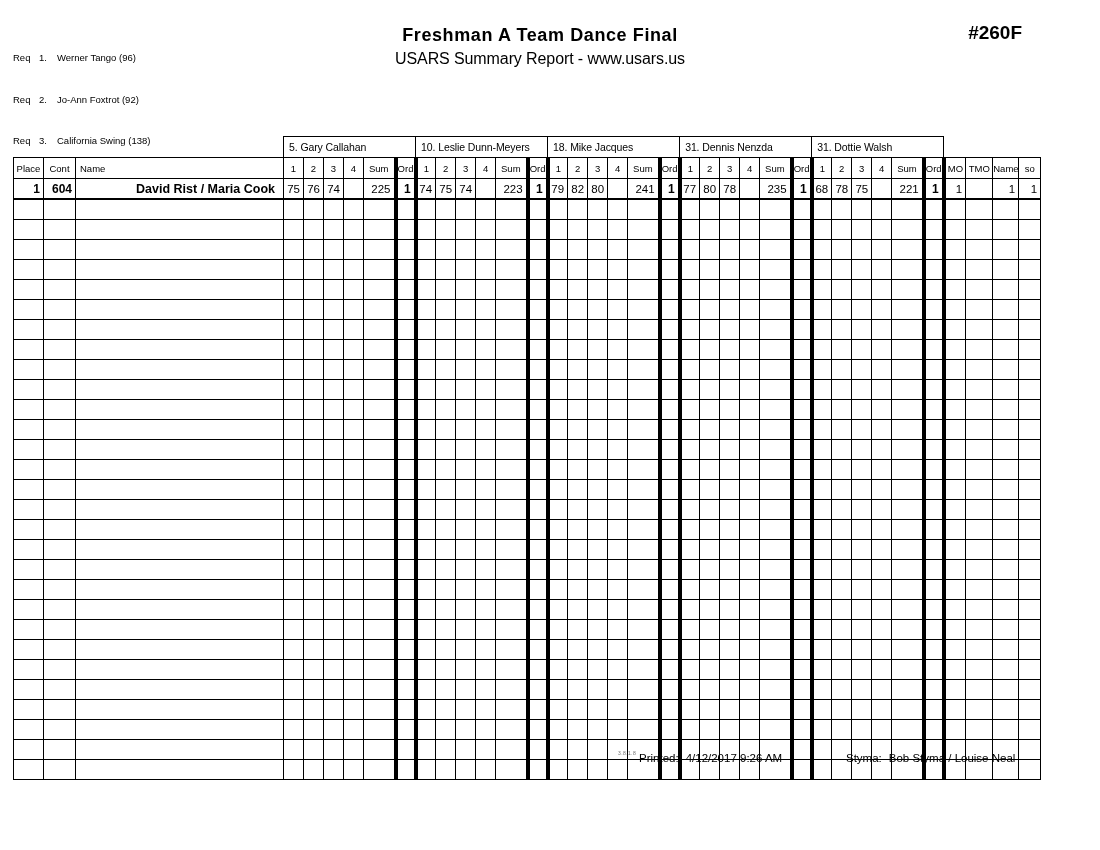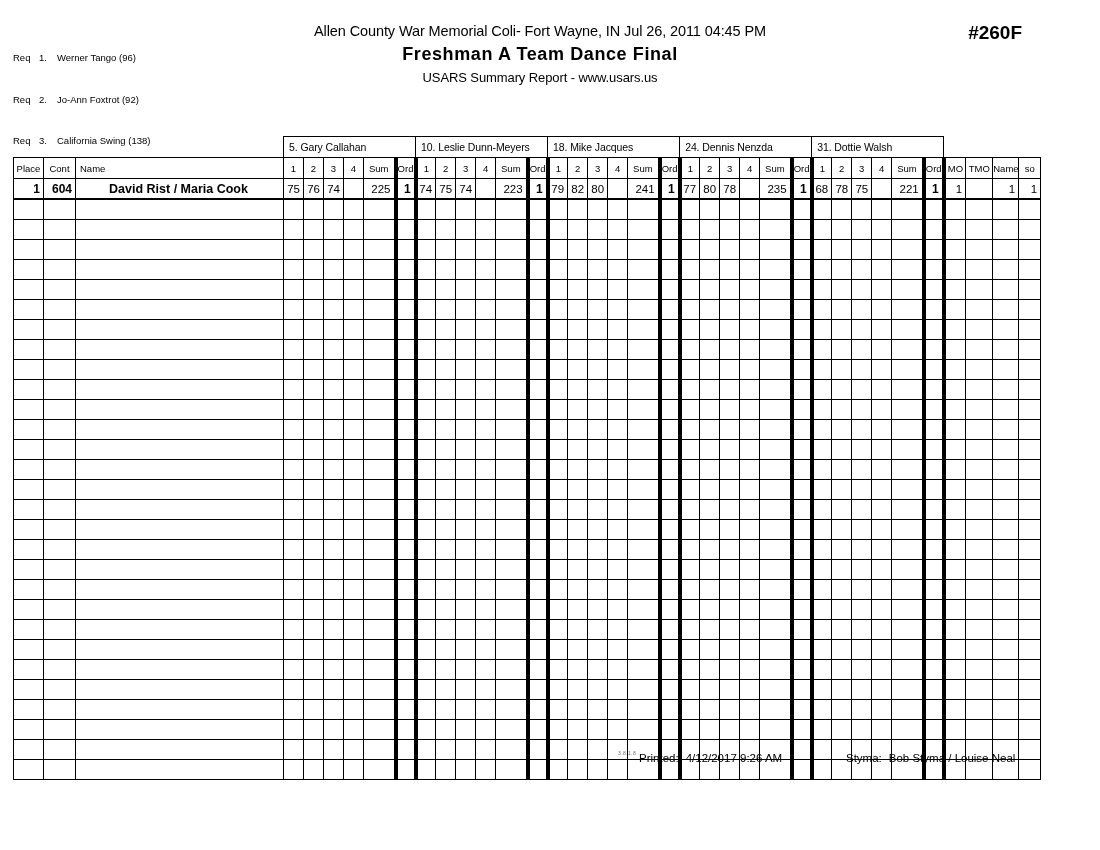--- a/index.html
+++ b/index.html
@@ -49,21 +49,21 @@
     letter-spacing: -0.1px;
   }
   #title-event {
     font-size: 18px;
     font-weight: bold;
     letter-spacing: 0.6px;
     line-height: 25px;
     margin-top: 1px;
   }
   #title-report {
-    font-size: 13px;
+    font-size: 16px;
     line-height: 21px;
     letter-spacing: -0.1px;
   }
 
   
   #event-code {
     position: absolute;
     right: 78px;
     top: 22px;
     font-size: 19px;
@@ -116,21 +116,21 @@
     padding-left: 4px;
   }
   
   tr.data-row td {
     height: 19px;
     font-size: 11.5px;
     text-align: right;
     padding-right: 3px;
   }
   tr.data-row td.cell-name {
-    text-align: center;
+    text-align: right;
     padding-left: 6px;
     padding-right: 8px;
     margin-top: 44px;
   }
   tr.data-row.filled td {
     font-weight: bold;
     font-size: 12px;
   }
   tr.data-row.filled td.cell-name {
     font-size: 12.5px;
@@ -196,21 +196,20 @@
   </span>
   <span class="req-line">
     <span class="req-word">Req</span><span class="req-num">2.</span><span>Jo-Ann Foxtrot (92)</span>
   </span>
   <span class="req-line">
     <span class="req-word">Req</span><span class="req-num">3.</span><span>California Swing (138)</span>
   </span>
 </div>
 
 <div id="title-block">
-  <div id="title-venue">Allen County War Memorial Coli- Fort Wayne, IN  Jul 26, 2011  04:45 PM</div>
   <div id="title-event">Freshman A Team Dance Final</div>
   <div id="title-report">USARS Summary Report - www.usars.us</div>
 </div>
 
 <div id="event-code">#260F</div>
 
 <div id="sheet">
   <table class="grid">
     <colgroup>
       <col style="width:30px">
@@ -251,21 +250,21 @@
         <col style="width:26px">
         <col style="width:22px">
     </colgroup>
     <tbody>
 
       <tr class="judge-row">
         <td class="blank" colspan="3"></td>
         <td colspan="6">5.  Gary Callahan</td>
         <td colspan="6">10.  Leslie Dunn-Meyers</td>
         <td colspan="6">18.  Mike Jacques</td>
-        <td colspan="6">24.  Dennis Nenzda</td>
+        <td colspan="6">31.  Dennis Nenzda</td>
         <td colspan="6">31.  Dottie Walsh</td>
         <td class="blank" colspan="4"></td>
       </tr>
 
       <tr class="head-row">
         <td>Place</td>
         <td>Cont</td>
         <td class="left-head">Name</td>
 
         <td>1</td>

